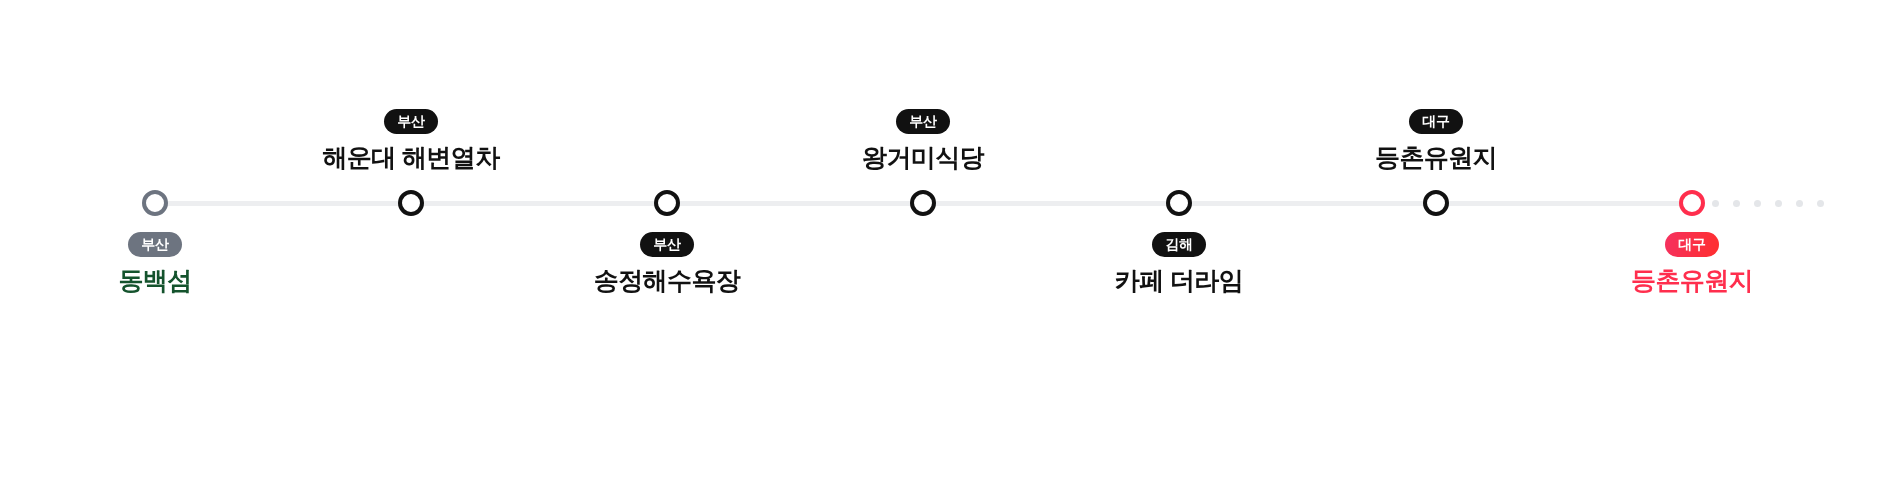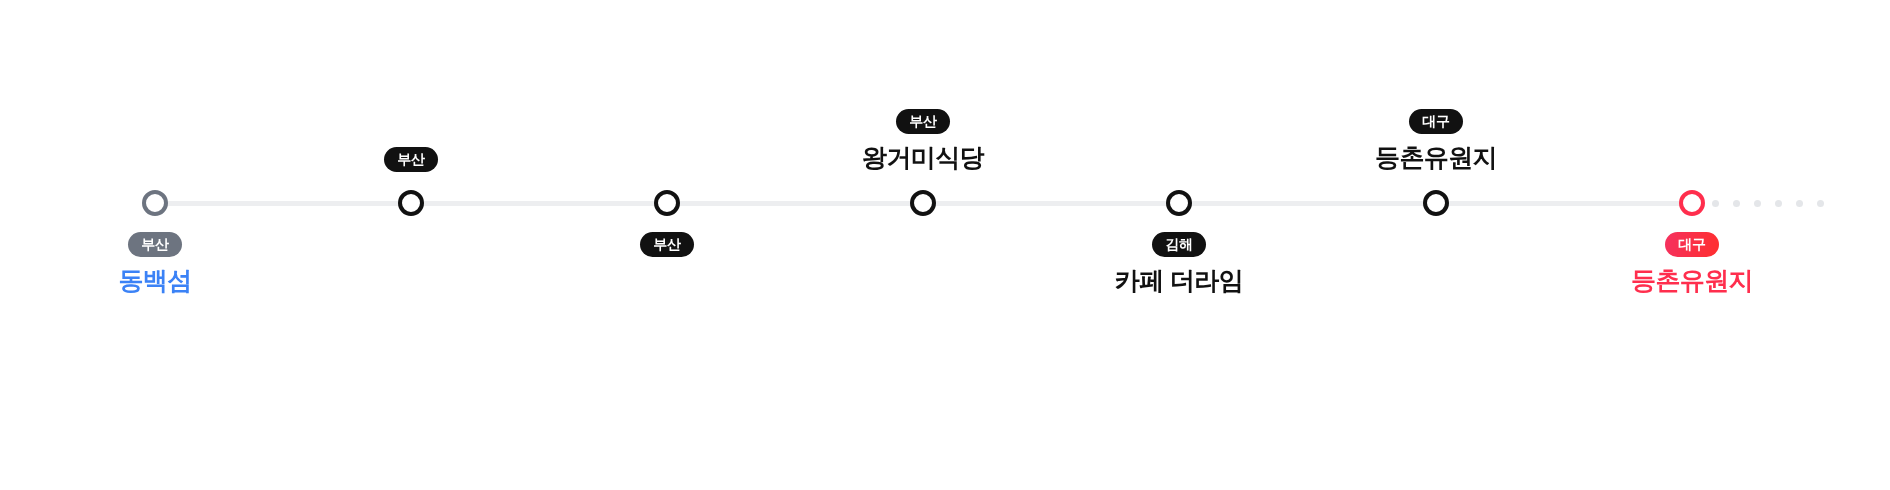--- a/index.html
+++ b/index.html
@@ -112,21 +112,21 @@
 
   .name {
     margin-top: 9px;
     font-size: 25px;
     font-weight: 700;
     line-height: 1.15;
     letter-spacing: -0.6px;
     color: #111111;
     white-space: nowrap;
   }
-  .stop.is-start .name { color: #3b82f6; }
+  .stop.is-start .name { color: #14532d; }
   .stop.is-end   .name { color: #FF2E4D; text-align: right; }
 
   
   .info.above .badge { order: 1; }
   .info.above .name  { order: 2; }
 </style>
 </head>
 <body>
 
 <div id="timeline-root">
@@ -147,26 +147,28 @@
         <div class="node"></div>
         <div class="info below">
           <span class="badge">부산</span>
           <div class="name">동백섬</div>
         </div>
       </div>
       <div class="stop" style="left: 411px;">
         <div class="node"></div>
         <div class="info above">
           <span class="badge">부산</span>
+          <div class="name">해운대 해변열차</div>
         </div>
       </div>
       <div class="stop" style="left: 667px;">
         <div class="node"></div>
         <div class="info below">
           <span class="badge">부산</span>
+          <div class="name">송정해수욕장</div>
         </div>
       </div>
       <div class="stop" style="left: 923px;">
         <div class="node"></div>
         <div class="info above">
           <span class="badge">부산</span>
           <div class="name">왕거미식당</div>
         </div>
       </div>
       <div class="stop" style="left: 1179px;">

